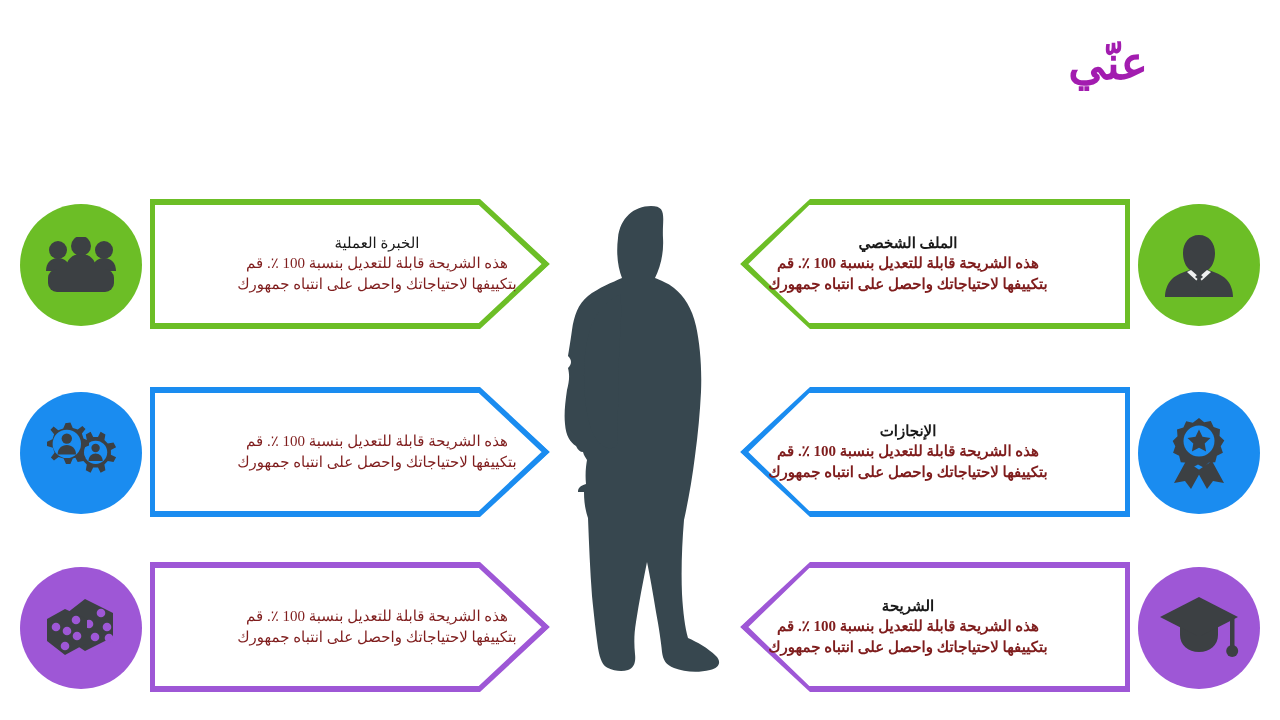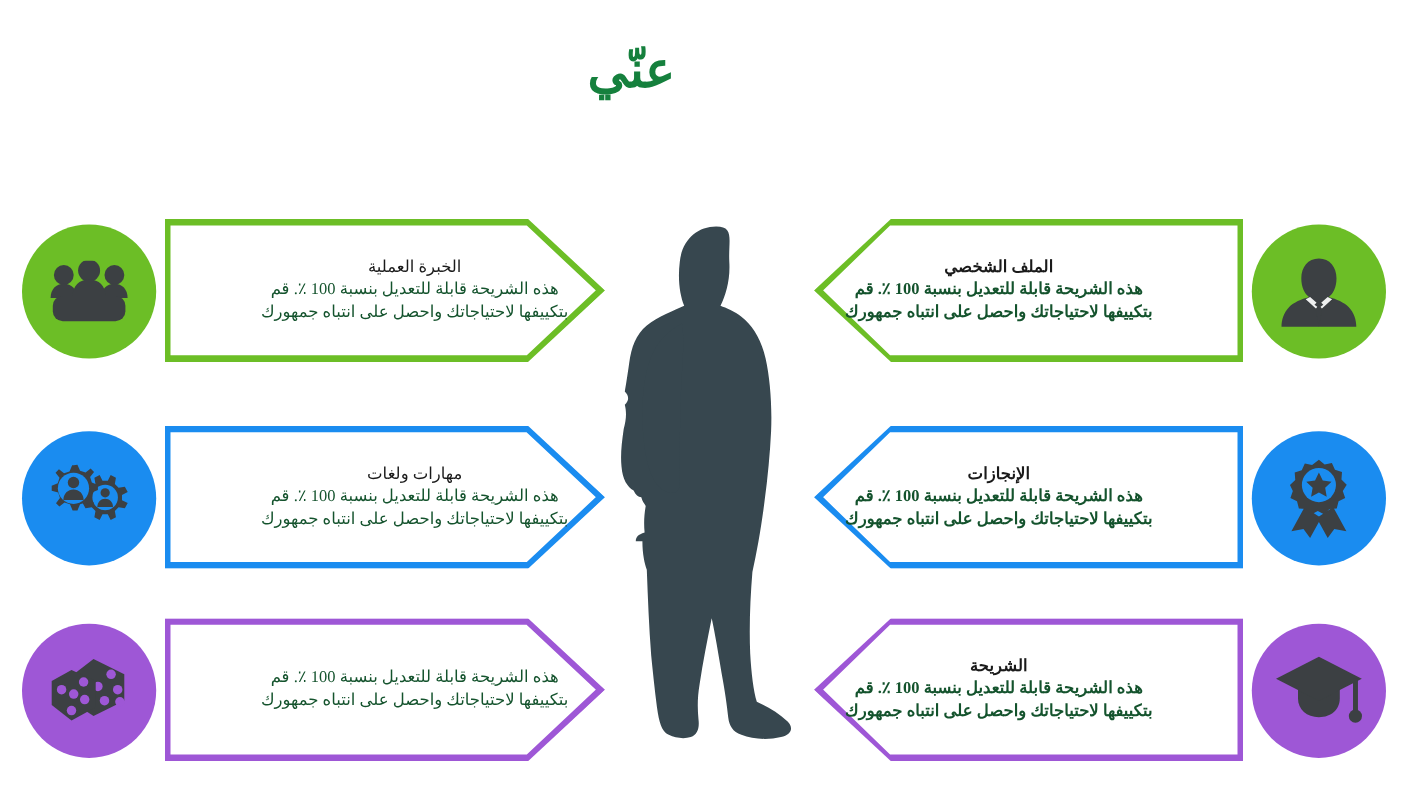--- a/index.html
+++ b/index.html
@@ -19,24 +19,23 @@
     height: 720px;
     background: #ffffff;
   }
 
   
   .slide-title {
     position: absolute;
     top: 36px;
     left: 0;
     width: 1148px;
-    text-align: center;
     font-size: 46px;
     font-weight: bold;
-    color: #15803d;
+    color: #a21caf;
     letter-spacing: 0px;
     line-height: 1.2;
     direction: rtl;
   }
 
   
   .silhouette {
     position: absolute;
     left: 556px;
     top: 198px;
@@ -108,21 +107,21 @@
   .side-right .banner-body { padding-left: 18px;  padding-right: 72px; }
 
   .banner-title {
     font-size: 15px;
     color: #1a1a1a;
     line-height: 1.35;
     white-space: nowrap;
   }
   .banner-text {
     font-size: 15px;
-    color: #14532d;
+    color: #7f1d1d;
     line-height: 1.38;
   }
 
   
   .banner-outline {
     position: absolute;
     inset: 0;
     z-index: 1;
     pointer-events: none;
   }
@@ -258,21 +257,20 @@
       </svg>
     </div>
 
     <div class="banner">
       <div class="banner-outline">
         <svg viewBox="0 0 400 130" preserveAspectRatio="none" xmlns="http://www.w3.org/2000/svg" aria-hidden="true">
           <polygon points="2,3 330,3 396,65 330,127 2,127" fill="none" stroke="#1A8CF0" stroke-width="6"></polygon>
         </svg>
       </div>
       <div class="banner-body">
-        <div class="banner-title">مهارات ولغات</div>
         <div class="banner-text">هذه الشريحة قابلة للتعديل بنسبة 100 ٪. قم بتكييفها لاحتياجاتك واحصل على انتباه جمهورك</div>
       </div>
     </div>
   </div>
 
   <div class="row row-2 side-right">
 
     <div class="icon-circle" style="background:#1A8CF0;">
       <svg width="66" height="72" viewBox="0 0 66 72" xmlns="http://www.w3.org/2000/svg" aria-hidden="true">
         <g fill="#3c4043">

